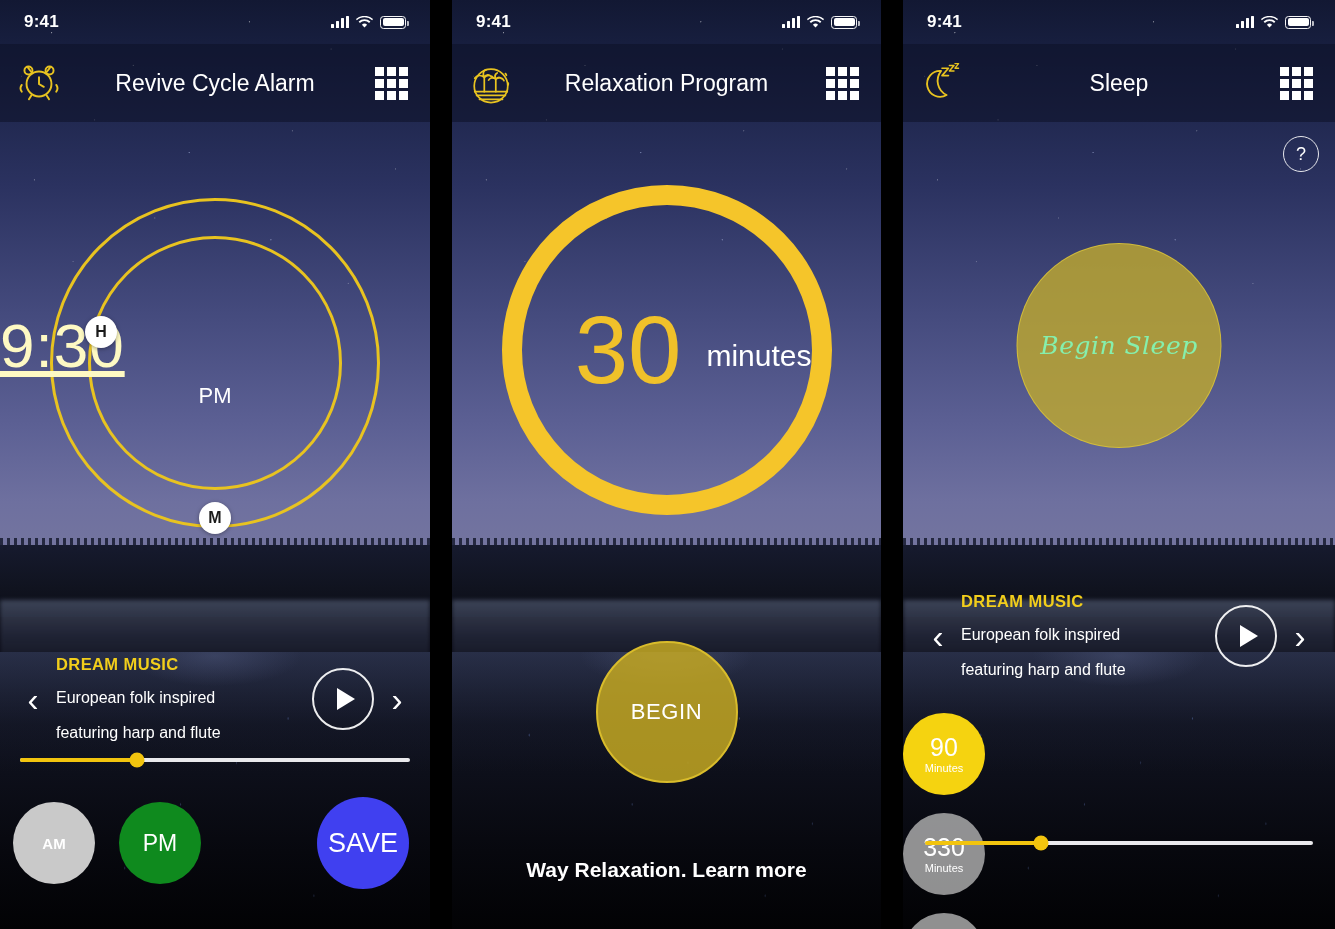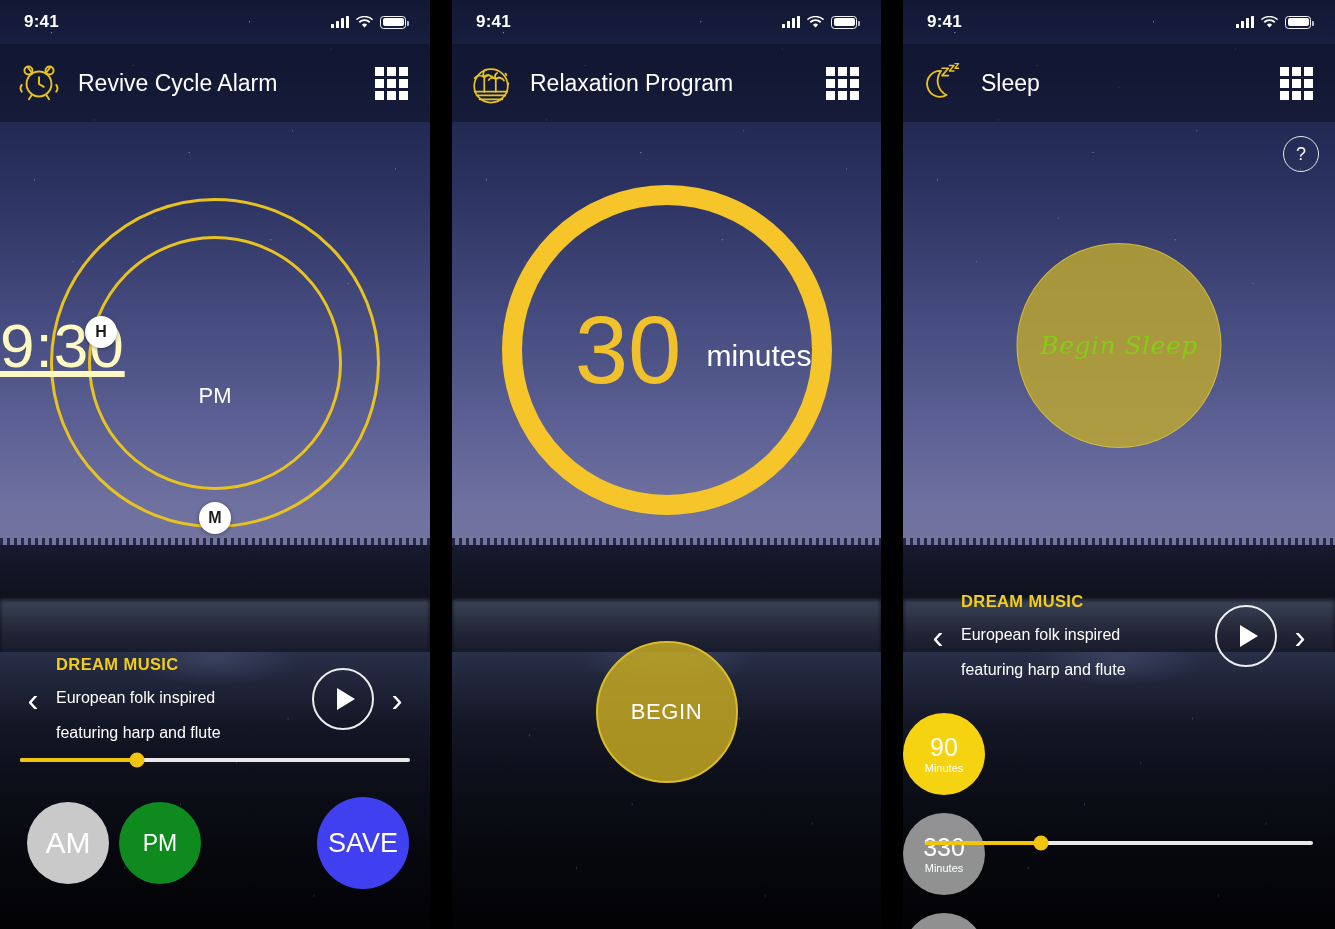--- a/index.html
+++ b/index.html
@@ -124,21 +124,21 @@
           background:rgba(255,255,255,.7); border-radius:0 1px 1px 0; }
   .batt span { position:absolute; inset:1.5px; background:#fff; border-radius:2px; }
 
   
   .appbar {
     position:absolute; left:0; right:0; top:44px; height:78px;
     display:flex; align-items:center; z-index:30;
     background:rgba(12,16,38,.55);
   }
   .appbar-icon { width:78px; display:flex; align-items:center; justify-content:center; }
-  .appbar-title { flex:1; text-align:left; color:#fff; font-size:23px; }
+  .appbar-title { flex:1; text-align:center; color:#fff; font-size:23px; }
   .appbar-menu { width:78px; display:flex; align-items:center; justify-content:center; }
   .grid-icon { display:grid; grid-template-columns:repeat(3,9px); grid-template-rows:repeat(3,9px); gap:3px; }
   .grid-icon i { background:#fff; display:block; }
 
   
   .dial-wrap { position:absolute; left:0; right:0; top:175px; height:375px; z-index:20; }
   .ring {
     position:absolute; border-radius:50%; border:3px solid #e8c320;
     left:50%; top:50%; transform:translate(-50%,-50%);
   }
@@ -186,21 +186,21 @@
   .slider .knob {
     position:absolute; top:50%; width:15px; height:15px; border-radius:50%;
     background:#f2c40e; transform:translate(-50%,-50%);
   }
 
   
   .rbtn {
     position:absolute; border-radius:50%; display:flex; flex-direction:column;
     align-items:center; justify-content:center; color:#fff; z-index:25;
   }
-  .btn-am   { width:82px; height:82px; left:27px;  top:802px; background:#c9c9c9; font-size:30px; font-weight:400; }
+  .btn-am   { width:82px; height:82px; left:13px;  top:802px; background:#c9c9c9; font-size:15px; font-weight:700; }
   .btn-pm   { width:82px; height:82px; left:119px; top:802px; background:#0f8a1e; font-size:23px; font-weight:300; }
   .btn-save { width:92px; height:92px; left:317px; top:797px; background:#4040f0; font-size:27px; font-weight:400; }
 
   
   .timer-ring {
     position:absolute; left:50%; top:185px; transform:translateX(-50%);
     width:330px; height:330px; border-radius:50%; border:20px solid #f5c52a;
     display:flex; flex-direction:row; align-items:center; justify-content:flex-end; z-index:20;gap:25px;
   }
   .timer-num { color:#f0c12a; font-size:96px; font-weight:300; line-height:1; }
@@ -223,21 +223,21 @@
     border:1.5px solid rgba(255,255,255,.88); color:#fff; font-size:18px;
     display:flex; align-items:center; justify-content:center; z-index:30;
   }
   .sleep-circle {
     position:absolute; left:50%; top:243px; transform:translateX(-50%);
     width:205px; height:205px; border-radius:50%;
     background:rgba(190,168,48,.82); border:1px solid rgba(214,192,60,.9);
     display:flex; align-items:center; justify-content:center; z-index:20;
   }
   .sleep-label {
-    color:#84cc16; font-size:25px;
+    color:#86efac; font-size:25px;
     font-family:"DejaVu Serif", serif; font-style:italic; letter-spacing:.5px;
   }
   .dur-row { position:absolute; left:0; right:0; top:713px; display:flex;
              justify-content:center; gap:18px; z-index:25;flex-direction:column; }
   .dur {
     width:82px; height:82px; border-radius:50%;
     display:flex; flex-direction:column; align-items:center; justify-content:center;
     color:#fff;
   }
   .dur.active { background:#f5d310; }
@@ -416,20 +416,21 @@
       </div>
     </div>
 
     <div class="timer-ring">
       <div class="timer-num">30</div>
       <div class="timer-unit">minutes</div>
     </div>
 
     <div class="begin-circle">BEGIN</div>
 
+    <div class="footer-link">Way Relaxation. Learn more</div>
   </div>
 
   <div class="panel" id="panel-3">
     <div class="scene">
       <div class="sky">
           <div class="stars"></div>
         </div>
       <div class="ridge-l"></div>
       <div class="ridge-r"></div>
       <div class="volcano"></div>

